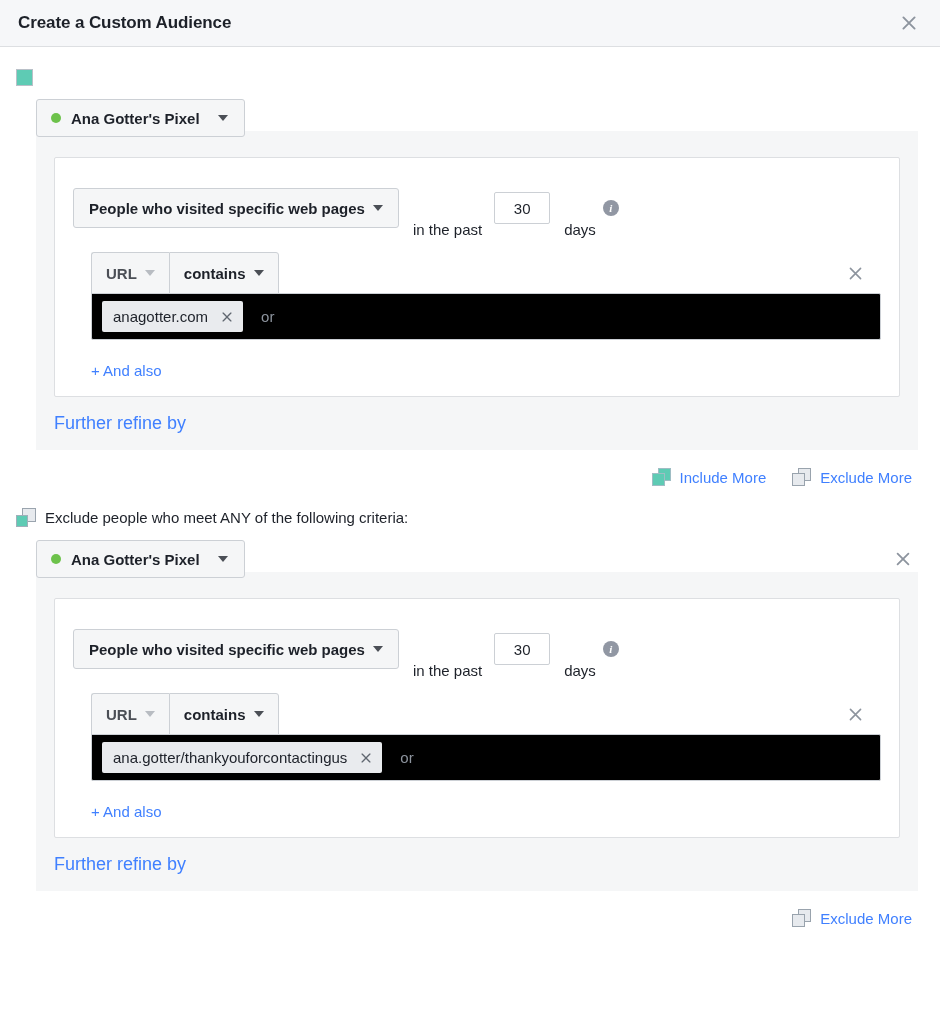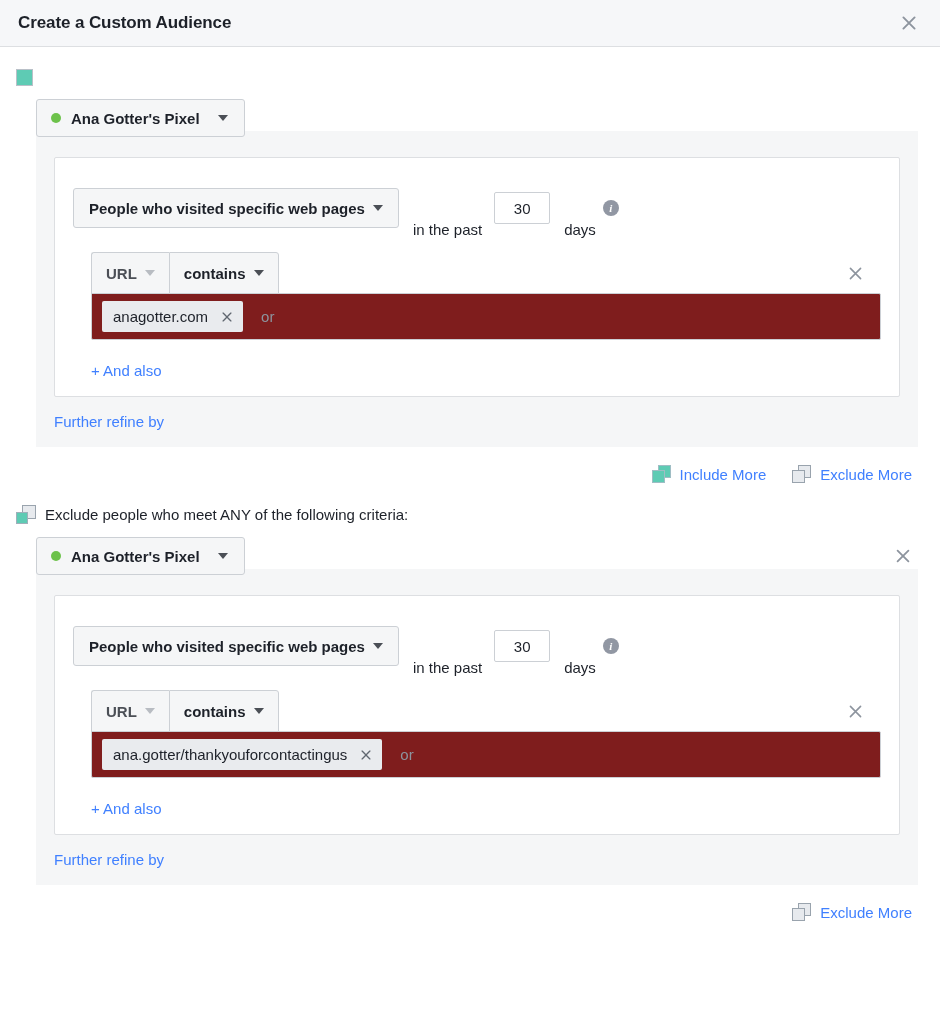--- a/index.html
+++ b/index.html
@@ -251,21 +251,21 @@
     width: 24px; height: 24px;
     display: flex; align-items: center; justify-content: center;
     cursor: pointer;
   }
 
   
   .token-input {
     margin-left: 18px;
     border: 1px solid #ccd0d5;
     border-radius: 0 2px 2px 2px;
-    background: #7f1d1d;
+    background: #000000;
     min-height: 47px;
     display: flex;
     align-items: center;
     padding: 0 10px;
     margin-top: -1px;
     cursor: text;
   }
   .token {
     display: inline-flex;
     align-items: center;
@@ -294,21 +294,21 @@
     display: inline-block;
     font-size: 15px;
     color: #4080ff;
     margin-top: 22px;
     margin-left: 18px;
     cursor: pointer;
   }
 
   .further-refine {
     display: inline-block;
-    font-size: 15px;
+    font-size: 18px;
     color: #4080ff;
     margin: 16px 0 0 0;
     cursor: pointer;
   }
 
   
   .action-row {
     display: flex;
     justify-content: flex-end;
     align-items: center;

